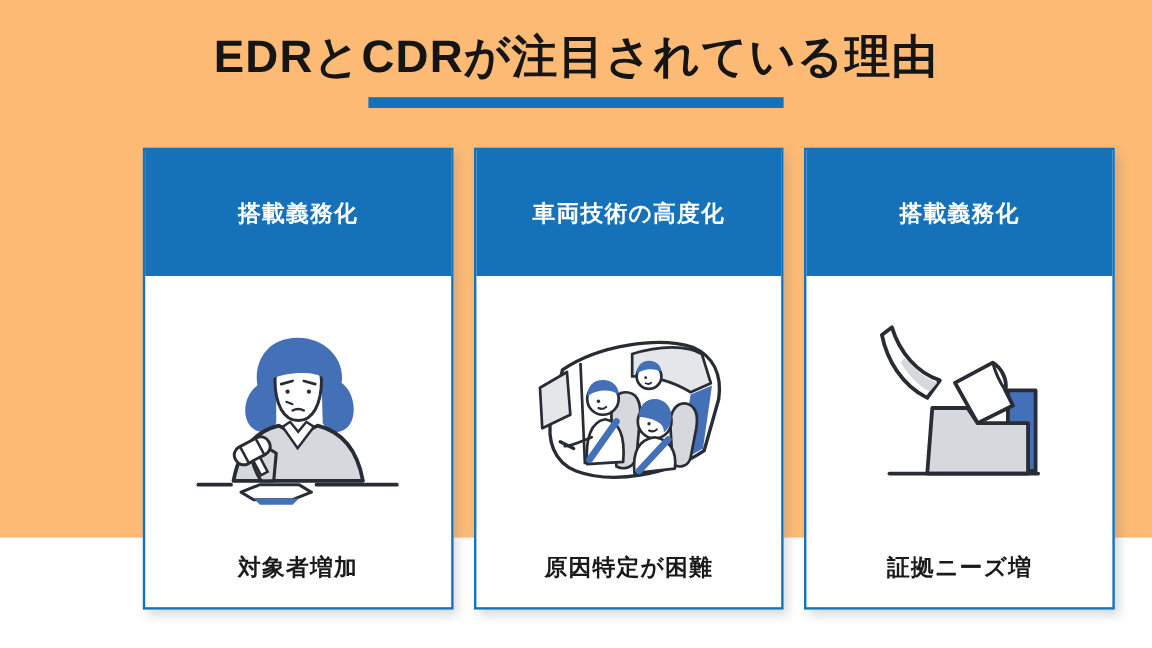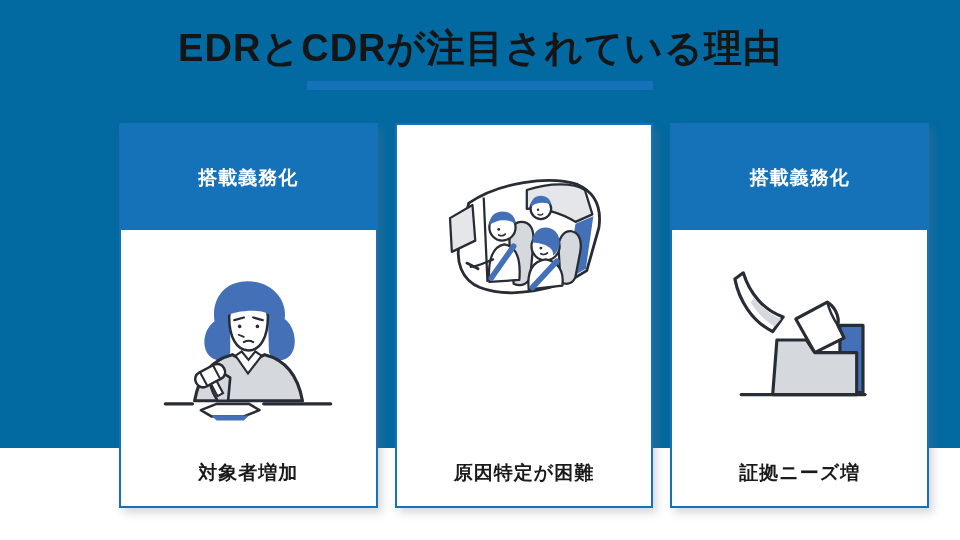--- a/index.html
+++ b/index.html
@@ -2,21 +2,21 @@
 <html><head>
 <meta charset="utf-8">
 <style>
   * { margin: 0; padding: 0; box-sizing: border-box; }
   html, body {
     width: 960px; height: 540px;
     background: #ffffff;
     font-family: "Liberation Sans", "DejaVu Sans", sans-serif;
     overflow: hidden;
   }
-  .slide { width: 960px; height: 448px; position: relative; background: #0369a1; }
+  .slide { width: 960px; height: 448px; position: relative; background: #fdba74; }
 
   .title-wrap { padding-top: 26px; text-align: center; }
   .slide-title {
     font-size: 38px;
     font-weight: bold;
     color: #151515;
     letter-spacing: 1px;
     line-height: 1.2;
   }
   .title-underline {
@@ -122,20 +122,23 @@
 
             <line x1="6" y1="141" x2="32" y2="141" stroke="#272C35" stroke-width="3" stroke-linecap="round"></line>
             <line x1="100" y1="141" x2="164" y2="141" stroke="#272C35" stroke-width="3" stroke-linecap="round"></line>
           </svg>
         </div>
         <span class="card-label">対象者増加</span>
       </div>
     </div>
 
     <div class="card">
+      <div class="card-header">
+        <span class="card-header-text">車両技術の高度化</span>
+      </div>
       <div class="card-body">
         <div class="illustration">
           <svg viewBox="0 0 190 160" fill="none">
 
             <path d="M36 46 C68 24 122 16 152 26 C170 34 178 50 175 72 L162 118 C130 140 80 148 48 136 C28 128 22 108 26 88 Z" fill="#FFFFFF" stroke="#272C35" stroke-width="3" stroke-linejoin="round"></path>
 
             <path d="M98 32 C122 24 148 24 160 32 L168 58 L150 66 C134 56 112 50 98 52 Z" fill="#E4E6E9" stroke="#272C35" stroke-width="2.4" stroke-linejoin="round"></path>
 
             <path d="M150 68 L169 60 L161 116 L140 128 Z" fill="#4470B8"></path>
 

